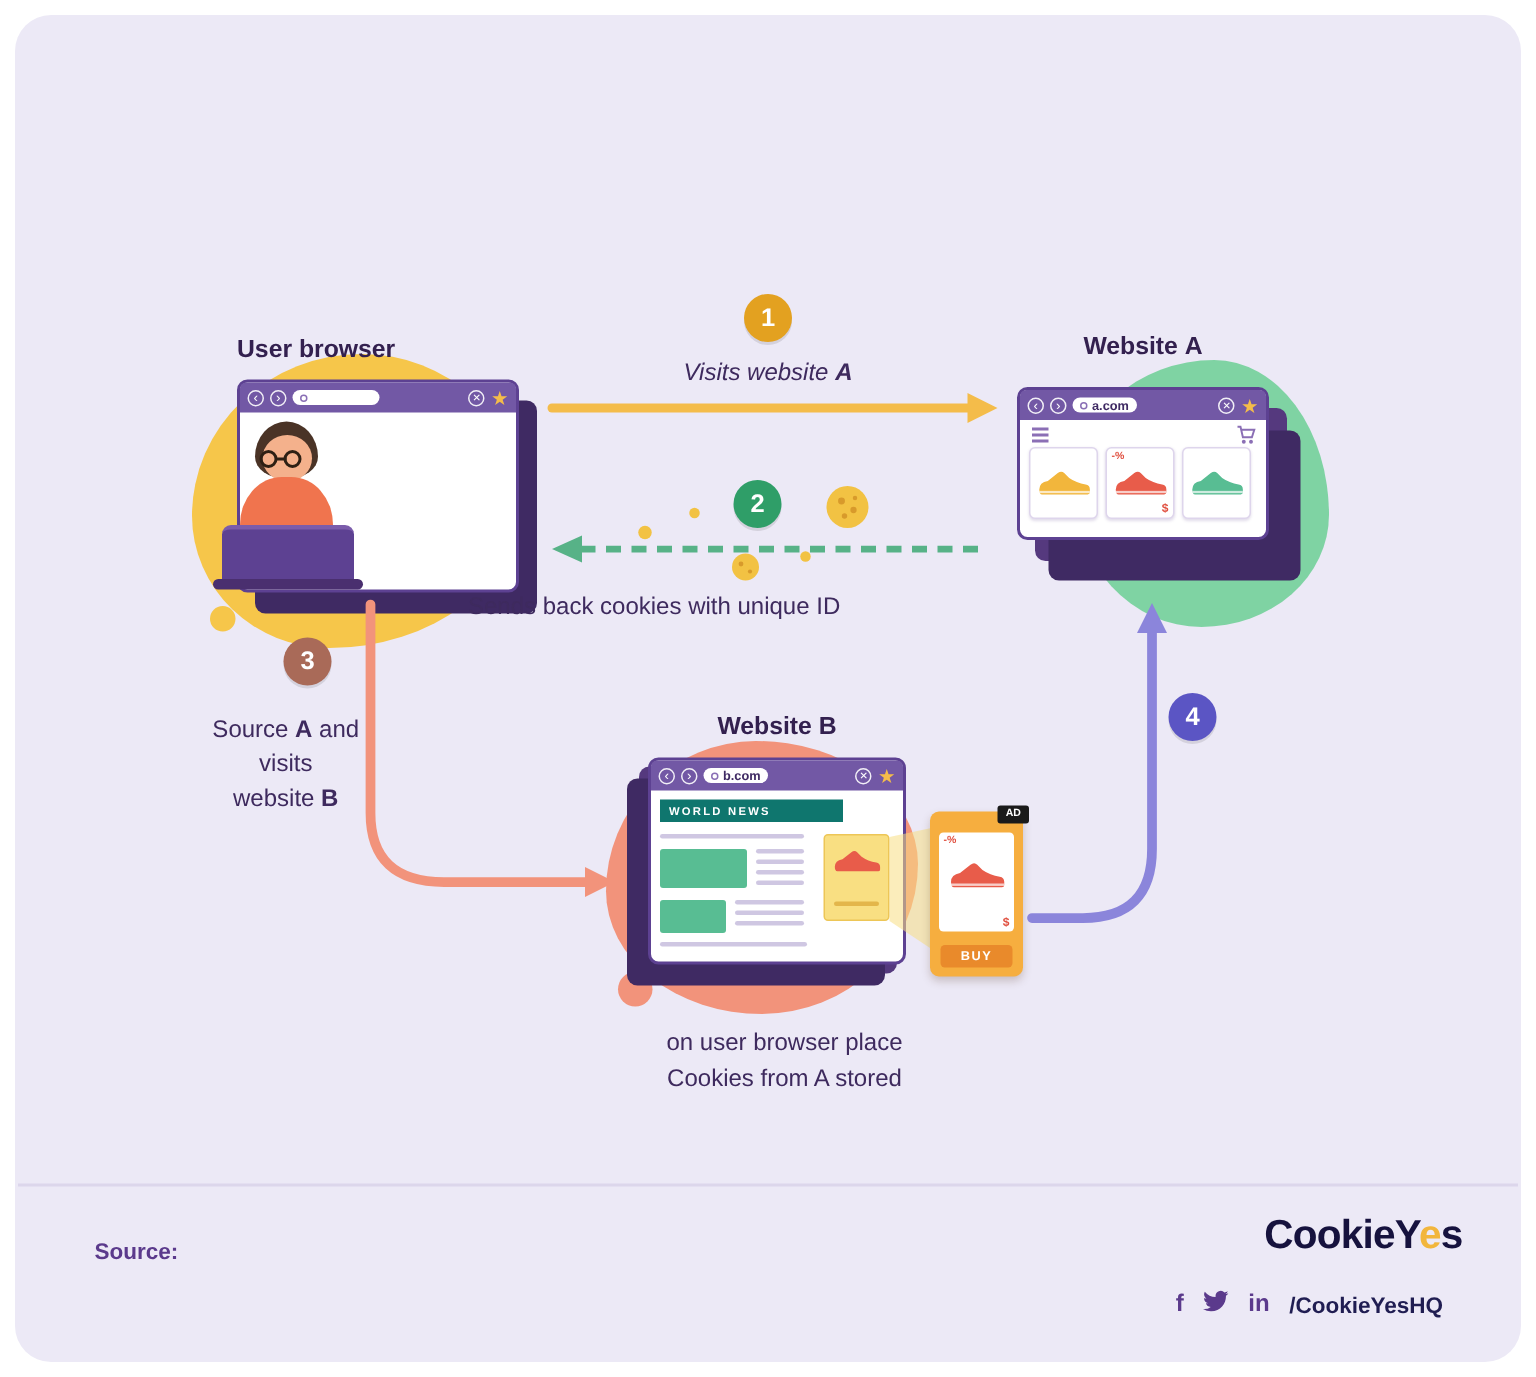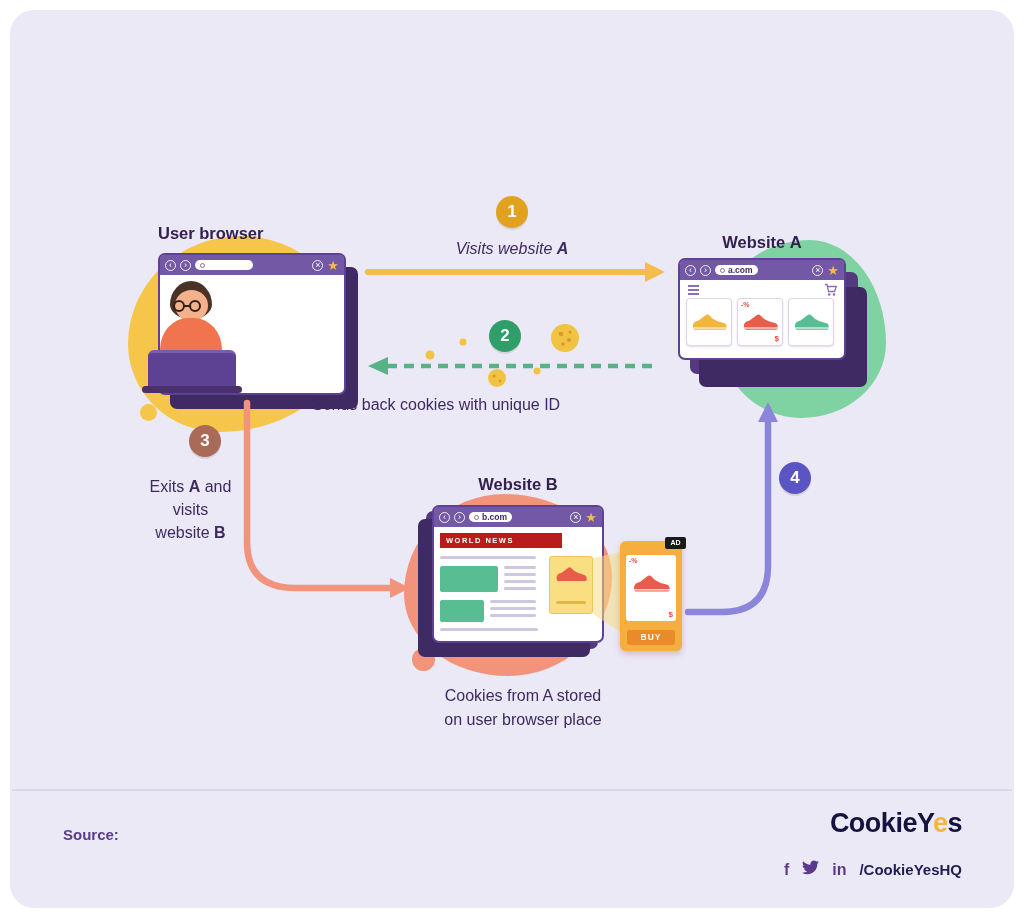--- a/index.html
+++ b/index.html
@@ -58,21 +58,21 @@
   .card { position:absolute; top:298px; width:46px; height:48px; background:#fff; border:1px solid #DED5EC;
           border-radius:4px; z-index:3; box-shadow:0 1px 2px rgba(90,60,140,.18);
           display:flex; align-items:center; justify-content:center; }
   .badge { position:absolute; font-weight:bold; color:#E04F3F; }
   .badge-tl { top:2px; left:3px; font-size:7px; }
   .badge-br { bottom:2px; right:3px; font-size:8px; }
   .shoe { display:block; }
   .shoe-yellow use { fill:#F2B63C; } .shoe-red use { fill:#E85C4A; } .shoe-green use { fill:#58BD93; }
 
   
-  .news-bar { position:absolute; left:440px; top:533px; width:122px; height:15px; background:#b91c1c;
+  .news-bar { position:absolute; left:440px; top:533px; width:122px; height:15px; background:#0f766e;
               color:#fff; font-size:7.5px; font-weight:bold; letter-spacing:1.5px; line-height:15px;
               padding-left:6px; z-index:3; }
   .gline { position:absolute; background:#CFC7E2; height:3px; border-radius:2px; z-index:3; }
   .gblock { position:absolute; background:#58BD93; border-radius:2px; z-index:3; }
   .ad-slot { position:absolute; left:549px; top:556px; width:44px; height:58px; background:#F9DF82;
              border:1px solid #EDC657; border-radius:3px; z-index:3; }
   .ad-slot .shoe { margin:8px auto 0 auto; }
   .ad-slot .aline { position:absolute; left:6px; top:44px; width:30px; height:3px; background:#E3B64B; border-radius:2px; }
 
   .beam { position:absolute; left:0; top:0; z-index:3; pointer-events:none; }
@@ -104,21 +104,21 @@
   .caption { position:absolute; left:373px; top:684px; width:300px; text-align:center;
              font-size:16px; color:#3E2A5E; line-height:24px; z-index:6; }
   b { font-weight:bold; }
 
   .arrows { position:absolute; left:0; top:0; z-index:5; pointer-events:none; }
 
   
   .divider { position:absolute; left:12px; top:789px; width:1000px; height:2px; background:#DCD6EB; z-index:6; }
   .source-label { position:absolute; left:63px; top:826px; font-size:15px; font-weight:bold; color:#5B3A8C; z-index:6; }
   .source-url { position:absolute; left:63px; top:856px; font-size:13px; color:#5B3A8C; z-index:6; text-decoration:none; }
-  .logo { position:absolute; right:62px; top:808px; font-size:27px; font-weight:800; color:#16123E;
+  .logo { position:absolute; right:49px; top:808px; font-size:27px; font-weight:800; color:#16123E;
           letter-spacing:-.5px; z-index:6; }
   .logo .logo-e { color:#F2B63C; }
   .social-row { position:absolute; right:62px; top:860px; display:flex; align-items:center; gap:13px; z-index:6; }
   .social-glyph { color:#5B3A8C; font-weight:bold; font-size:16px; line-height:16px; }
   .handle { font-size:15px; font-weight:bold; color:#201D52; }
 </style>
 </head>
 <body>
 
 <div class="canvas">
@@ -159,21 +159,21 @@
     <div class="face"></div>
     <div class="glasses g-left"></div>
     <div class="glasses g-right"></div>
     <div class="g-bridge"></div>
     <div class="torso"></div>
     <div class="laptop"></div>
     <div class="laptop-base"></div>
   </div>
 
   
-  <div class="node-label" style="left:678px; top:233px; width:168px; text-align:center;"><span>Website </span><b>A</b></div>
+  <div class="node-label" style="left:678px; top:222px; width:168px; text-align:center;"><span>Website </span><b>A</b></div>
   <div class="stack" style="left:690px; top:272px; width:168px; height:102px; background:#55397E;"></div>
   <div class="stack" style="left:699px; top:287px; width:168px; height:100px; background:#3F2A63;"></div>
   <div class="window" style="left:678px; top:258px; width:168px; height:102px;">
     <div class="chrome">
       <span class="nav-dot">‹</span>
       <span class="nav-dot">›</span>
       <span class="url-pill">
         <span class="mag"></span>
         <span class="url-text">a.com</span>
       </span>
@@ -302,30 +302,30 @@
 
   
   <div class="step-circle c1">1</div>
   <div class="step-text t1"><span>Visits website </span><b>A</b></div>
 
   <div class="step-circle c2">2</div>
   <div class="step-text t2">Sends back cookies with unique ID</div>
 
   <div class="step-circle c3">3</div>
   <div class="step-text t3">
-    <div><span>Exits </span><b>A</b><span> and</span></div>
+    <div><span>Source </span><b>A</b><span> and</span></div>
     <div>visits</div>
     <div><span>website </span><b>B</b></div>
   </div>
 
   <div class="step-circle c4">4</div>
 
   <div class="caption">
+    <div>on user browser place</div>
     <div>Cookies from A stored</div>
-    <div>on user browser place</div>
   </div>
 
   
   <div class="divider"></div>
   <div class="source-label">Source:</div>
   <div class="logo"><span>Cookie</span><span>Y</span><span class="logo-e">e</span><span>s</span></div>
   <div class="social-row">
     <span class="social-glyph">f</span>
     <span>
       <svg width="17" height="15" viewBox="0 0 24 20">

